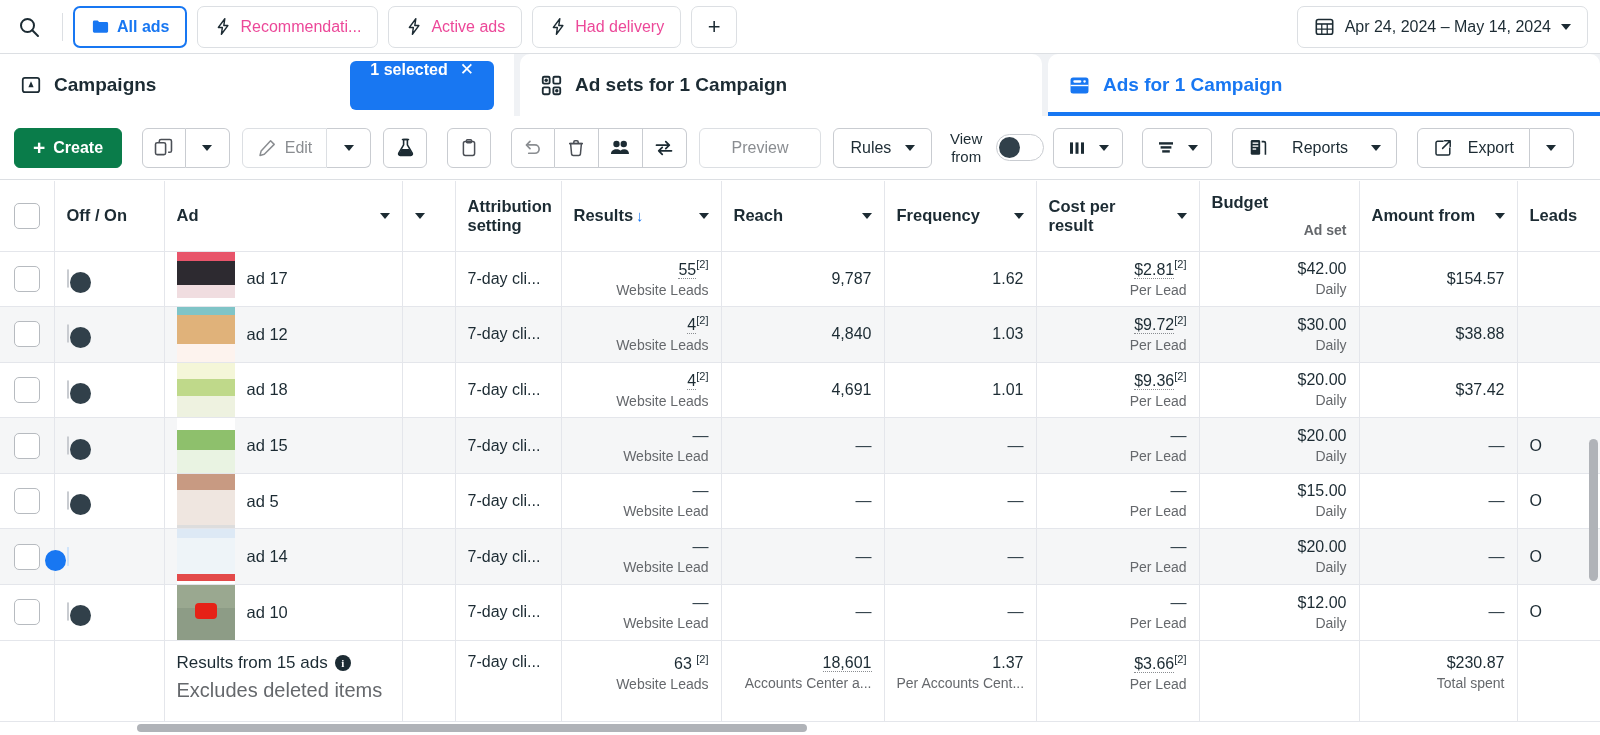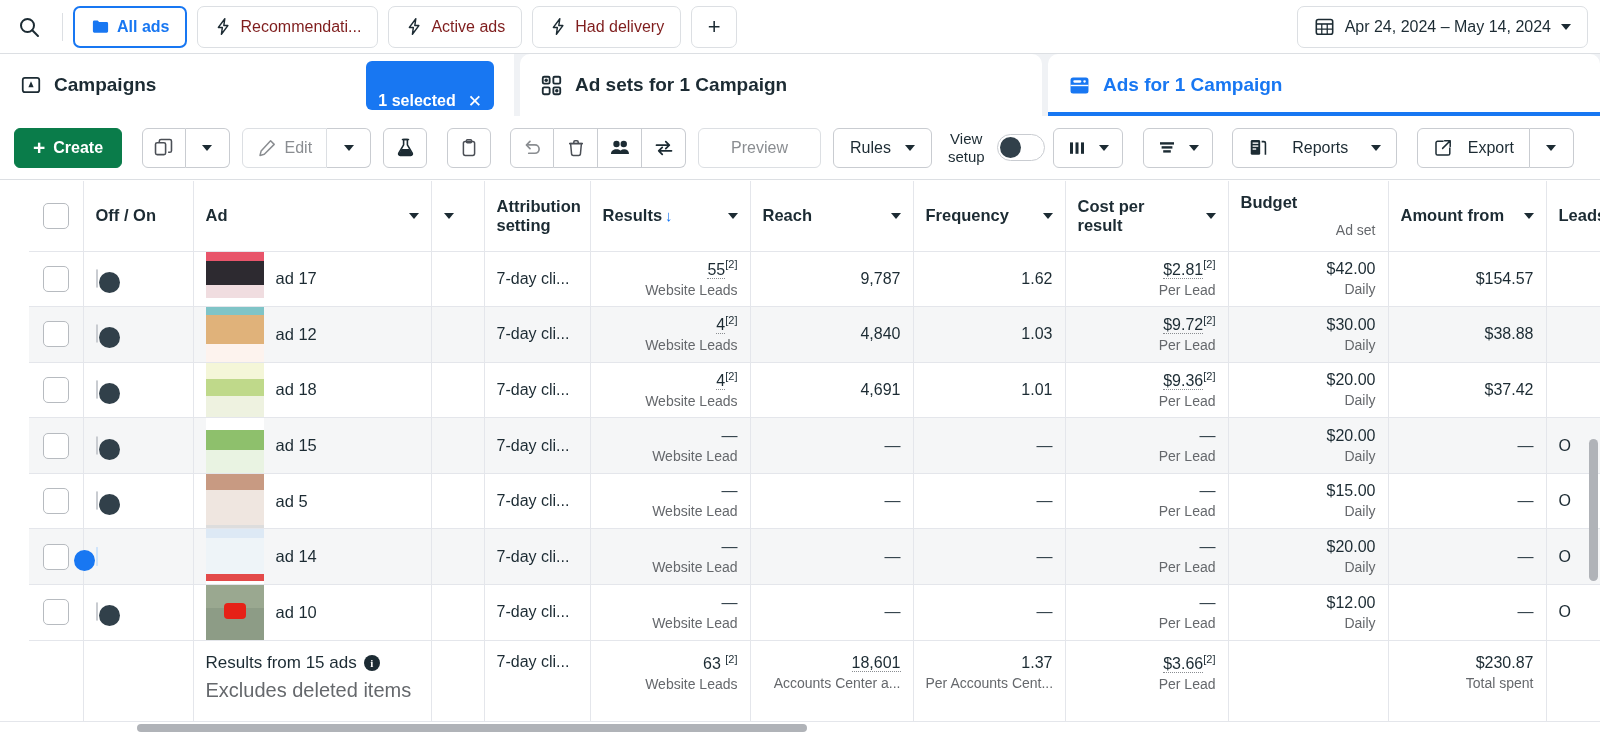--- a/index.html
+++ b/index.html
@@ -20,21 +20,21 @@
     background:#fff;
   }
   .search-btn{
     width:46px; height:46px; display:flex; align-items:center; justify-content:center;
     border-radius:6px; cursor:pointer; flex:0 0 auto;
   }
   .vsep{width:1px;height:28px;background:#dcdfe3;margin:0 10px;flex:0 0 auto;}
   .chip{
     height:42px; display:flex; align-items:center; gap:7px;
     padding:0 16px; border:1px solid #dcdfe3; border-radius:7px;
-    background:#fff; font-size:16px; color:#7f1d1d; white-space:nowrap;
+    background:#fff; font-size:16px; color:#ec4899; white-space:nowrap;
     cursor:pointer; margin-right:10px; flex:0 0 auto;
   }
   .chip.active{border:2px solid #1877f2; color:#1877f2; font-weight:700;}
   .chip.plus{padding:0; width:46px; justify-content:center; font-size:22px; color:#1c2b33;}
   .spacer{flex:1 1 auto;}
   .daterange{
     height:42px; display:flex; align-items:center; gap:10px;
     padding:0 16px; border:1px solid #dcdfe3; border-radius:7px;
     background:#fff; font-size:16px; cursor:pointer; white-space:nowrap;
   }
@@ -50,21 +50,21 @@
     font-size:19px; font-weight:700;
   }
   .tab.campaigns{width:514px; border-top-left-radius:0;}
   .tab.adsets{width:522px; margin-left:6px; border-top-right-radius:10px; border-top-left-radius:10px;}
   .tab.ads{flex:1; margin-left:6px; border-top-right-radius:10px; border-top-left-radius:10px; color:#1877f2;}
   .tab.ads::after{
     content:""; position:absolute; left:0; right:0; bottom:0; height:4px; background:#1877f2;
   }
   .selchip{
     background:#1877f2; color:#fff; border-radius:6px; height:49px;
-    display:flex; align-items:flex-end; gap:12px; padding:0 12px;
+    display:flex; align-items:flex-start; gap:12px; padding:0 20px;
     font-size:16px; font-weight:700; cursor:pointer; margin-left:auto;
   }
   .selchip .x{font-size:17px; font-weight:400; line-height:1;}
 
   
   .toolbar{
     height:64px; display:flex; align-items:center; gap:0;
     padding:0 14px; background:#fff; border-bottom:1px solid #dcdfe3;
   }
   .btn{
@@ -90,35 +90,35 @@
     background:#fff; position:relative; cursor:pointer; flex:0 0 auto;
   }
   .toggle .knob{
     position:absolute; top:2px; left:2px; width:21px; height:21px; border-radius:50%;
     background:#31404a;
   }
 
   
   .tablewrap{
     position:absolute; left:0; right:0; top:181px; bottom:0;
-    overflow:hidden; background:#fff;padding-left:29px;
+    overflow:hidden; background:#fff;
   }
   table{border-collapse:collapse; table-layout:fixed; width:1610px;}
   th,td{
     border-right:1px solid #e4e6eb; border-bottom:1px solid #e4e6eb;
     padding:0 12px; vertical-align:middle; font-size:16px;
   }
   thead th{
     height:70px; font-weight:700; background:#fff; text-align:left;
     vertical-align:middle; font-size:16.5px;
   }
   th .hdr{display:flex; align-items:center; justify-content:space-between; gap:6px; width:100%;}
   th.num .hdr{}
   th .lbl{line-height:1.15;}
-  th .sub{font-weight:400; color:#65686c; font-size:14px; text-align:right; display:block;}
+  th .sub{font-weight:700; color:#65686c; font-size:14px; text-align:right; display:block;}
   th.budget .sub{margin-top:10px;}
   .caret{
     width:0;height:0;border-left:5px solid transparent;border-right:5px solid transparent;
     border-top:6px solid #1c2b33; flex:0 0 auto; cursor:pointer;
   }
   .sortarrow{color:#1877f2; font-size:15px; margin-left:3px;}
 
   tbody tr{height:54.6px;}
   tbody tr.alt td{background:#f5f6f7;}
   td.num{text-align:right; }
@@ -354,21 +354,21 @@
     </div>
   </div>
 
   <div class="grp single">
     <div class="btn" style="padding:0 16px;gap:14px">
       <span>Rules</span>
       <span class="caret"></span>
     </div>
   </div>
 
-  <div class="viewsetup">View setup</div>
+  <div class="viewsetup">View from</div>
   <div class="toggle">
     <span class="knob"></span>
   </div>
   <div style="width:14px"></div>
 
   <div class="grp single">
     <div class="btn" style="padding:0 13px;gap:12px">
       <svg width="20" height="20" viewBox="0 0 20 20">
         <rect x="3" y="4.4" width="3" height="11.4" fill="#1c2b33"></rect>
         <rect x="8.5" y="4.4" width="3" height="11.4" fill="#1c2b33"></rect>

